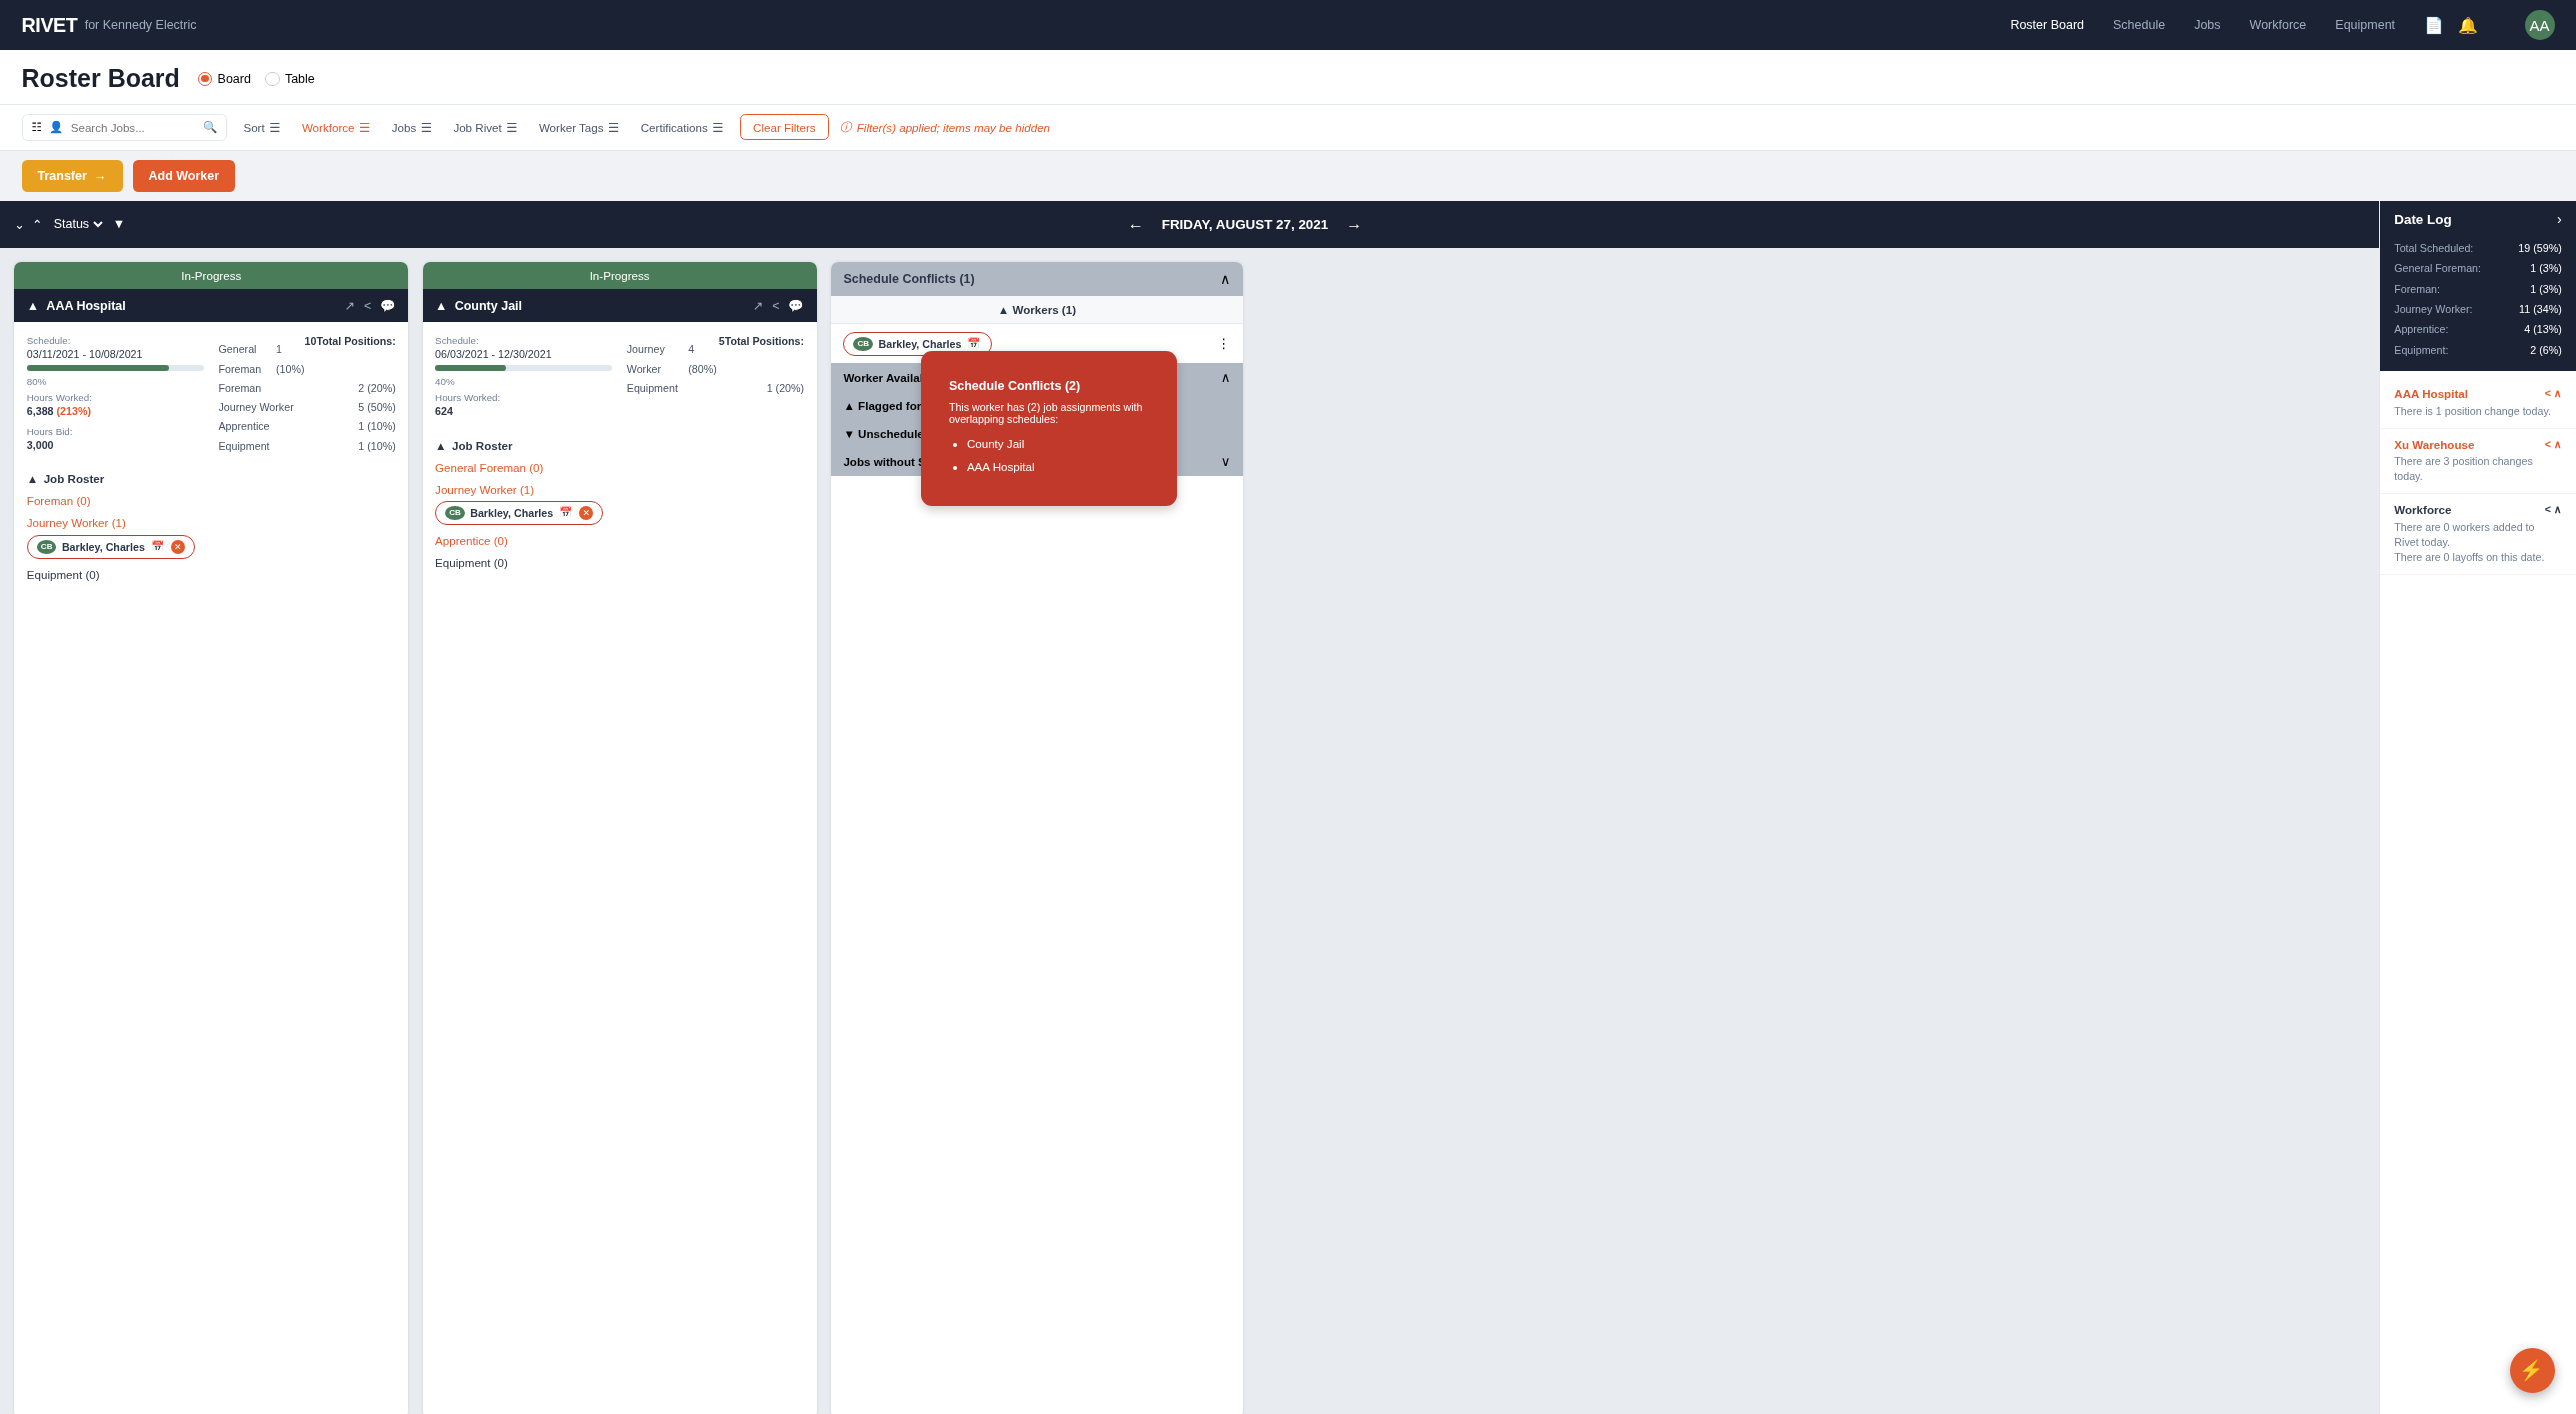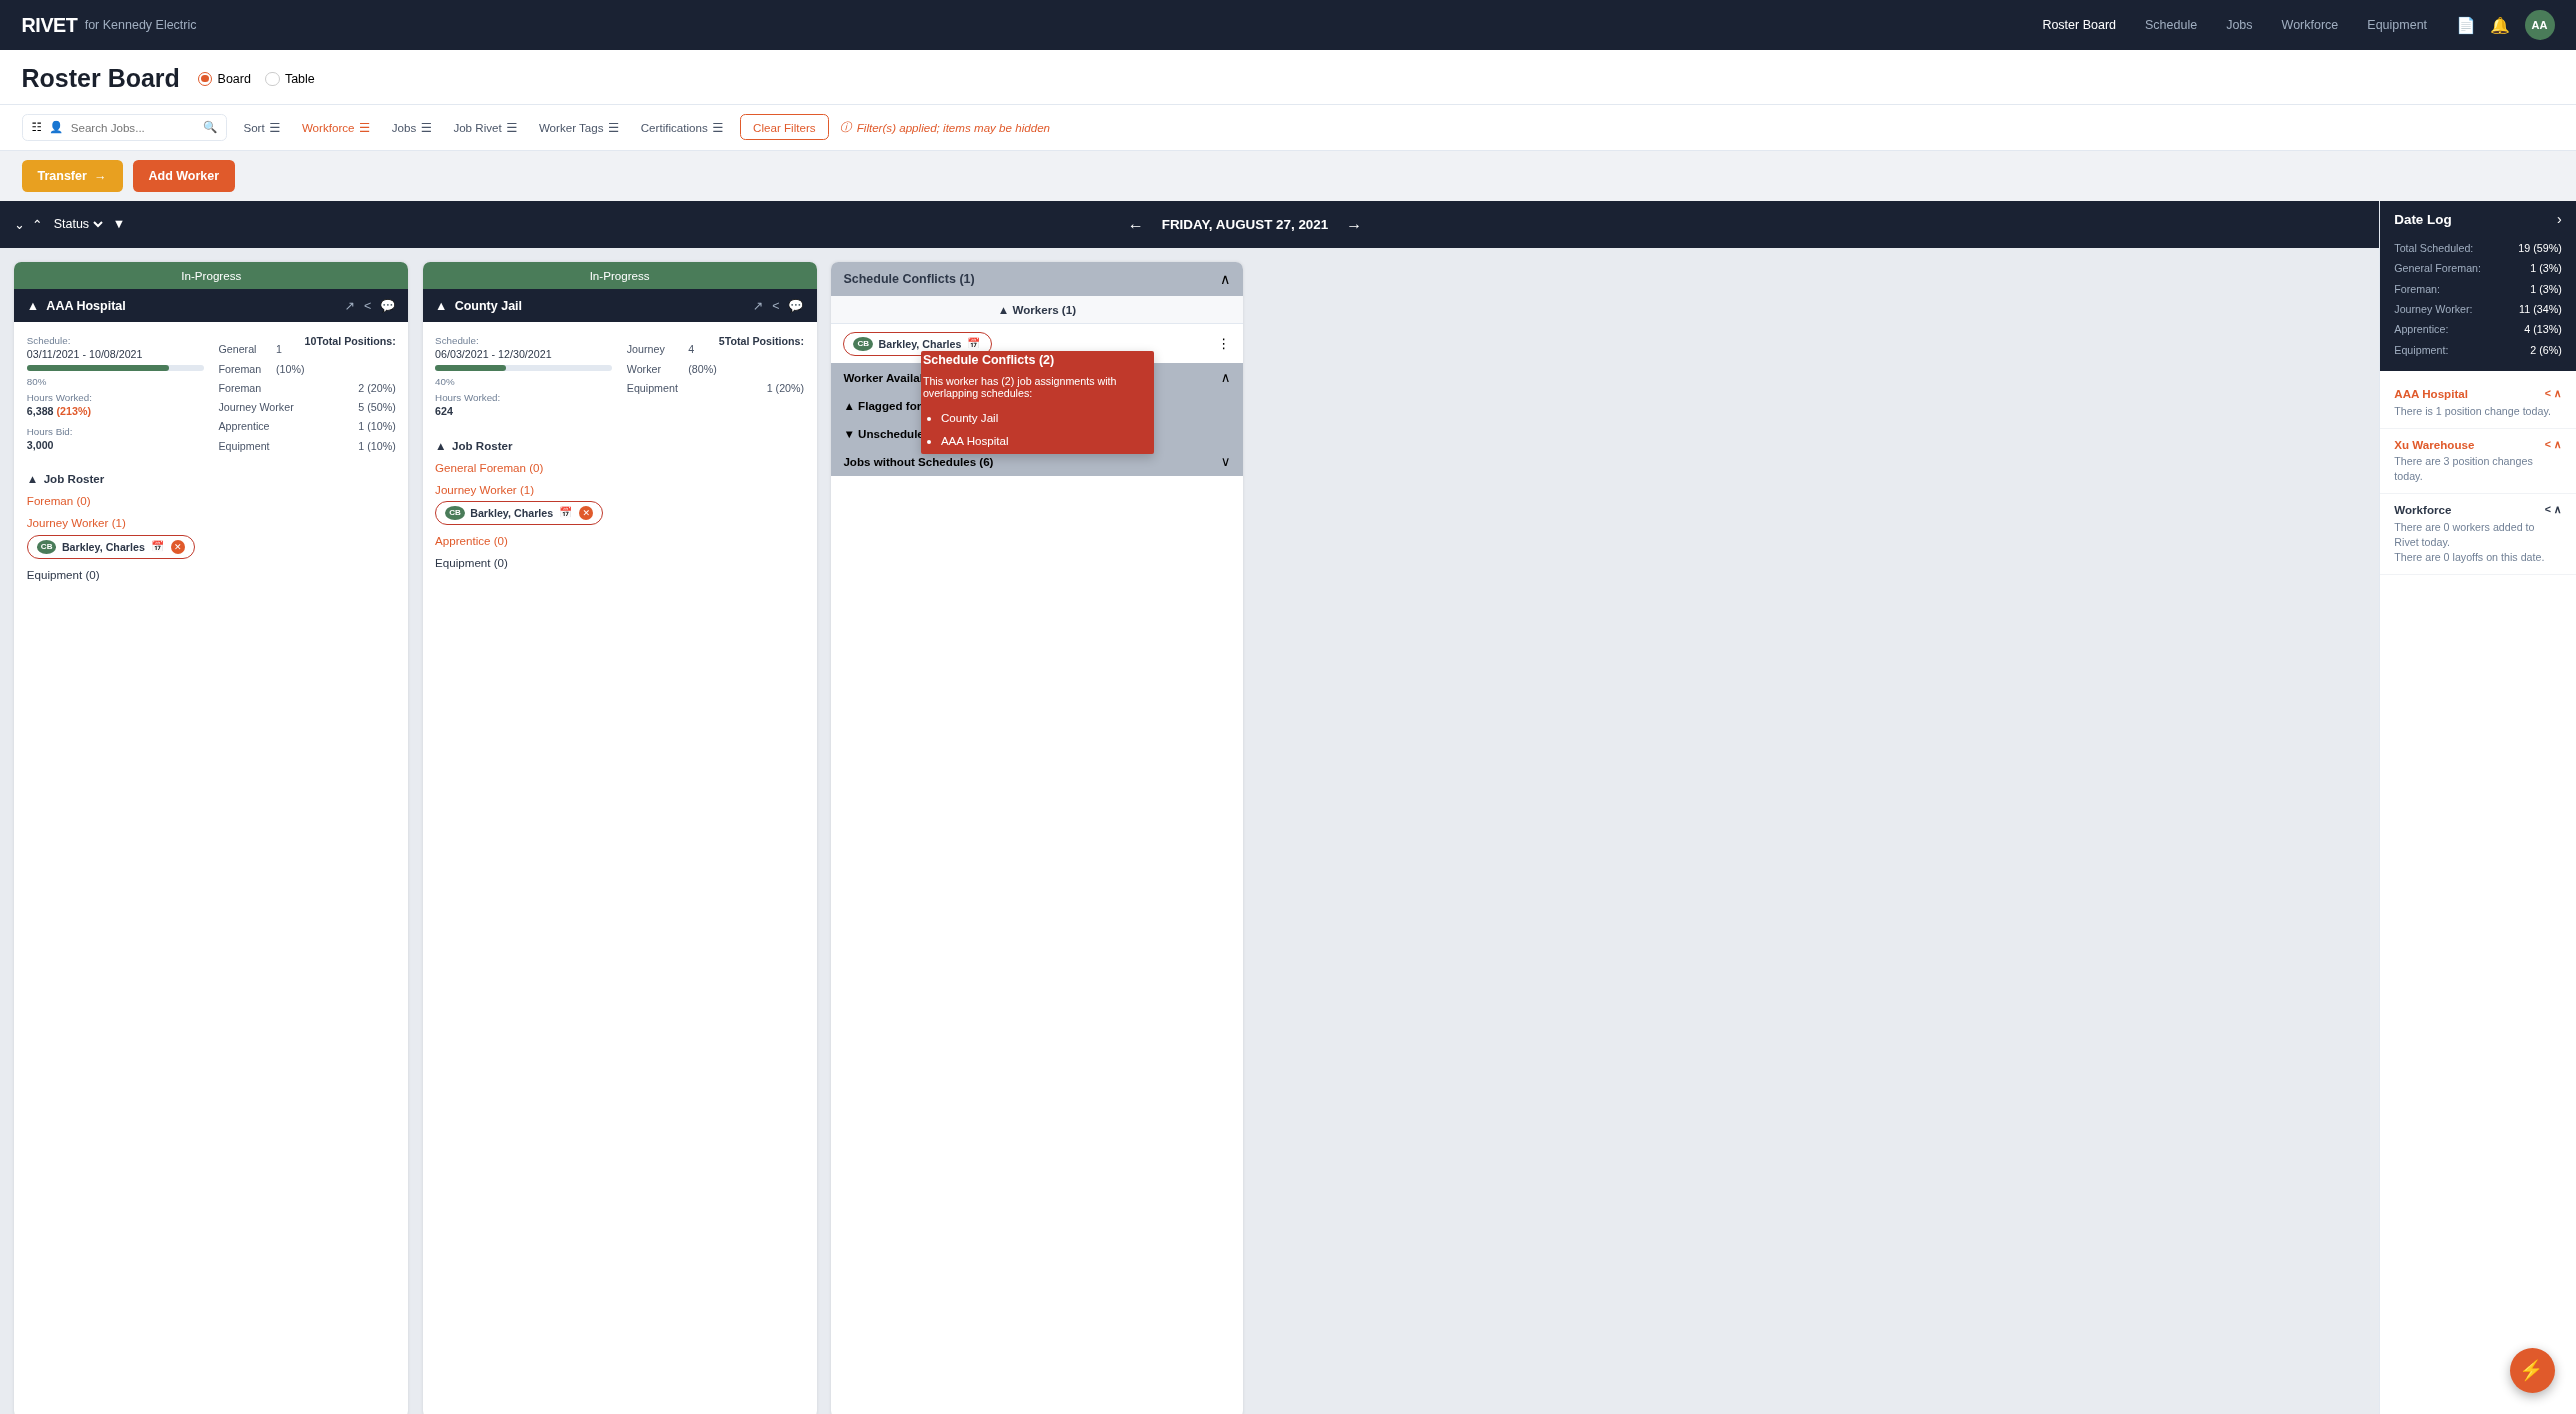--- a/index.html
+++ b/index.html
@@ -7,21 +7,21 @@
 
     
     .nav { background: #1a2233; display: flex; align-items: center; padding: 0 21.5px; height: 50px; }
     .nav-logo { color: white; font-weight: 900; font-size: 19.7px; letter-spacing: -0.4px; margin-right: 7.2px; }
     .nav-company { color: #a0aec0; font-size: 12.5px; margin-right: auto; }
     .nav-links { display: flex; gap: 29px; }
     .nav-link { color: #a0aec0; text-decoration: none; font-size: 12.5px; cursor: pointer; }
     .nav-link.active { color: white; }
     .nav-icons { display: flex; align-items: center; gap: 14.3px; margin-left: 29px; }
     .nav-icon-btn { color: #a0aec0; background: none; border: none; cursor: pointer; font-size: 16px; }
-    .nav-avatar { width: 30px; height: 30px; border-radius: 50%; background: #4a7c59; color: white; display: flex; align-items: center; justify-content: center; font-weight: bold; font-size: 11px; cursor: pointer; }
+    .nav-avatar { width: 30px; height: 30px; border-radius: 50%; background: #4a7c59; color: white; display: flex; align-items: center; justify-content: center; font-weight: normal; font-size: 15px; cursor: pointer; margin-left: 32px; }
 
     
     .page-header { background: white; padding: 14.3px 21.5px 0; border-bottom: 0.9px solid #e2e8f0; }
     .page-title-row { display: flex; align-items: center; gap: 18px; margin-bottom: 10.7px; }
     .page-title { font-size: 25px; font-weight: 700; color: #1a202c; }
     .view-toggle { display: flex; align-items: center; gap: 14.3px; }
     .radio-option { display: flex; align-items: center; gap: 5.4px; cursor: pointer; font-size: 12.5px; }
     .radio-dot { width: 14.3px; height: 14.3px; border-radius: 50%; border: 1.8px solid #ccc; display: flex; align-items: center; justify-content: center; }
     .radio-dot.active { border-color: #e05a2b; }
     .radio-dot.active::after { content: ''; width: 7.2px; height: 7.2px; border-radius: 50%; background: #e05a2b; }
@@ -91,21 +91,21 @@
     .equipment-label { font-size: 11.6px; color: #2d3748; margin-top: 7.2px; }
 
     
     .conflicts-panel { width: 412px; min-width: 412px; background: white; border-radius: 7.2px; margin-right: 14.3px; box-shadow: 0 0.9px 3.6px rgba(0,0,0,0.1); display: flex; flex-direction: column; overflow: hidden; }
     .conflicts-header { background: #b0b8c4; padding: 9px 12.5px; display: flex; align-items: center; justify-content: space-between; }
     .conflicts-title { font-size: 12.5px; font-weight: 700; color: #2d3748; }
     .section-sub-header { display: flex; align-items: center; justify-content: center; padding: 7.2px 12.5px; background: #f7f8fa; border-bottom: 0.9px solid #e2e8f0; font-size: 11.6px; font-weight: 600; color: #2d3748; cursor: pointer; }
     .conflicts-worker-row { display: flex; align-items: center; gap: 7.2px; padding: 7.2px 12.5px; position: relative; }
 
     
-    .conflict-tooltip { position: absolute; left: 90px; top: 27px; background: #c0392b; color: white; border-radius: 2px; padding: 2px; width: 233px; z-index: 100; font-size: 11.6px; box-shadow: 0 3.6px 10.7px rgba(0,0,0,0.2); }
+    .conflict-tooltip { position: absolute; left: 90px; top: 27px; background: #c0392b; color: white; border-radius: 11px; padding: 28px; width: 256px; z-index: 100; font-size: 11.6px; box-shadow: 0 3.6px 10.7px rgba(0,0,0,0.2); }
     .tooltip-title { font-weight: 700; font-size: 12.5px; margin-bottom: 7.2px; }
     .tooltip-list { list-style: disc; padding-left: 18px; line-height: 2; }
 
     .availability-header { background: #b0b8c4; padding: 7.2px 12.5px; display: flex; align-items: center; justify-content: space-between; font-size: 11.6px; font-weight: 700; }
     .flagged-header { background: #b0b8c4; padding: 7.2px 12.5px; font-size: 11.6px; font-weight: 700; cursor: pointer; }
     .unscheduled-header { background: #b0b8c4; padding: 7.2px 12.5px; display: flex; align-items: center; justify-content: space-between; font-size: 11.6px; font-weight: 700; cursor: pointer; }
     .jobs-without-header { background: #b0b8c4; padding: 7.2px 12.5px; display: flex; align-items: center; justify-content: space-between; font-size: 11.6px; font-weight: 700; cursor: pointer; }
 
     
     .date-log-panel { width: 197px; min-width: 197px; background: white; display: flex; flex-direction: column; border-left: 0.9px solid #e2e8f0; overflow: hidden; }

